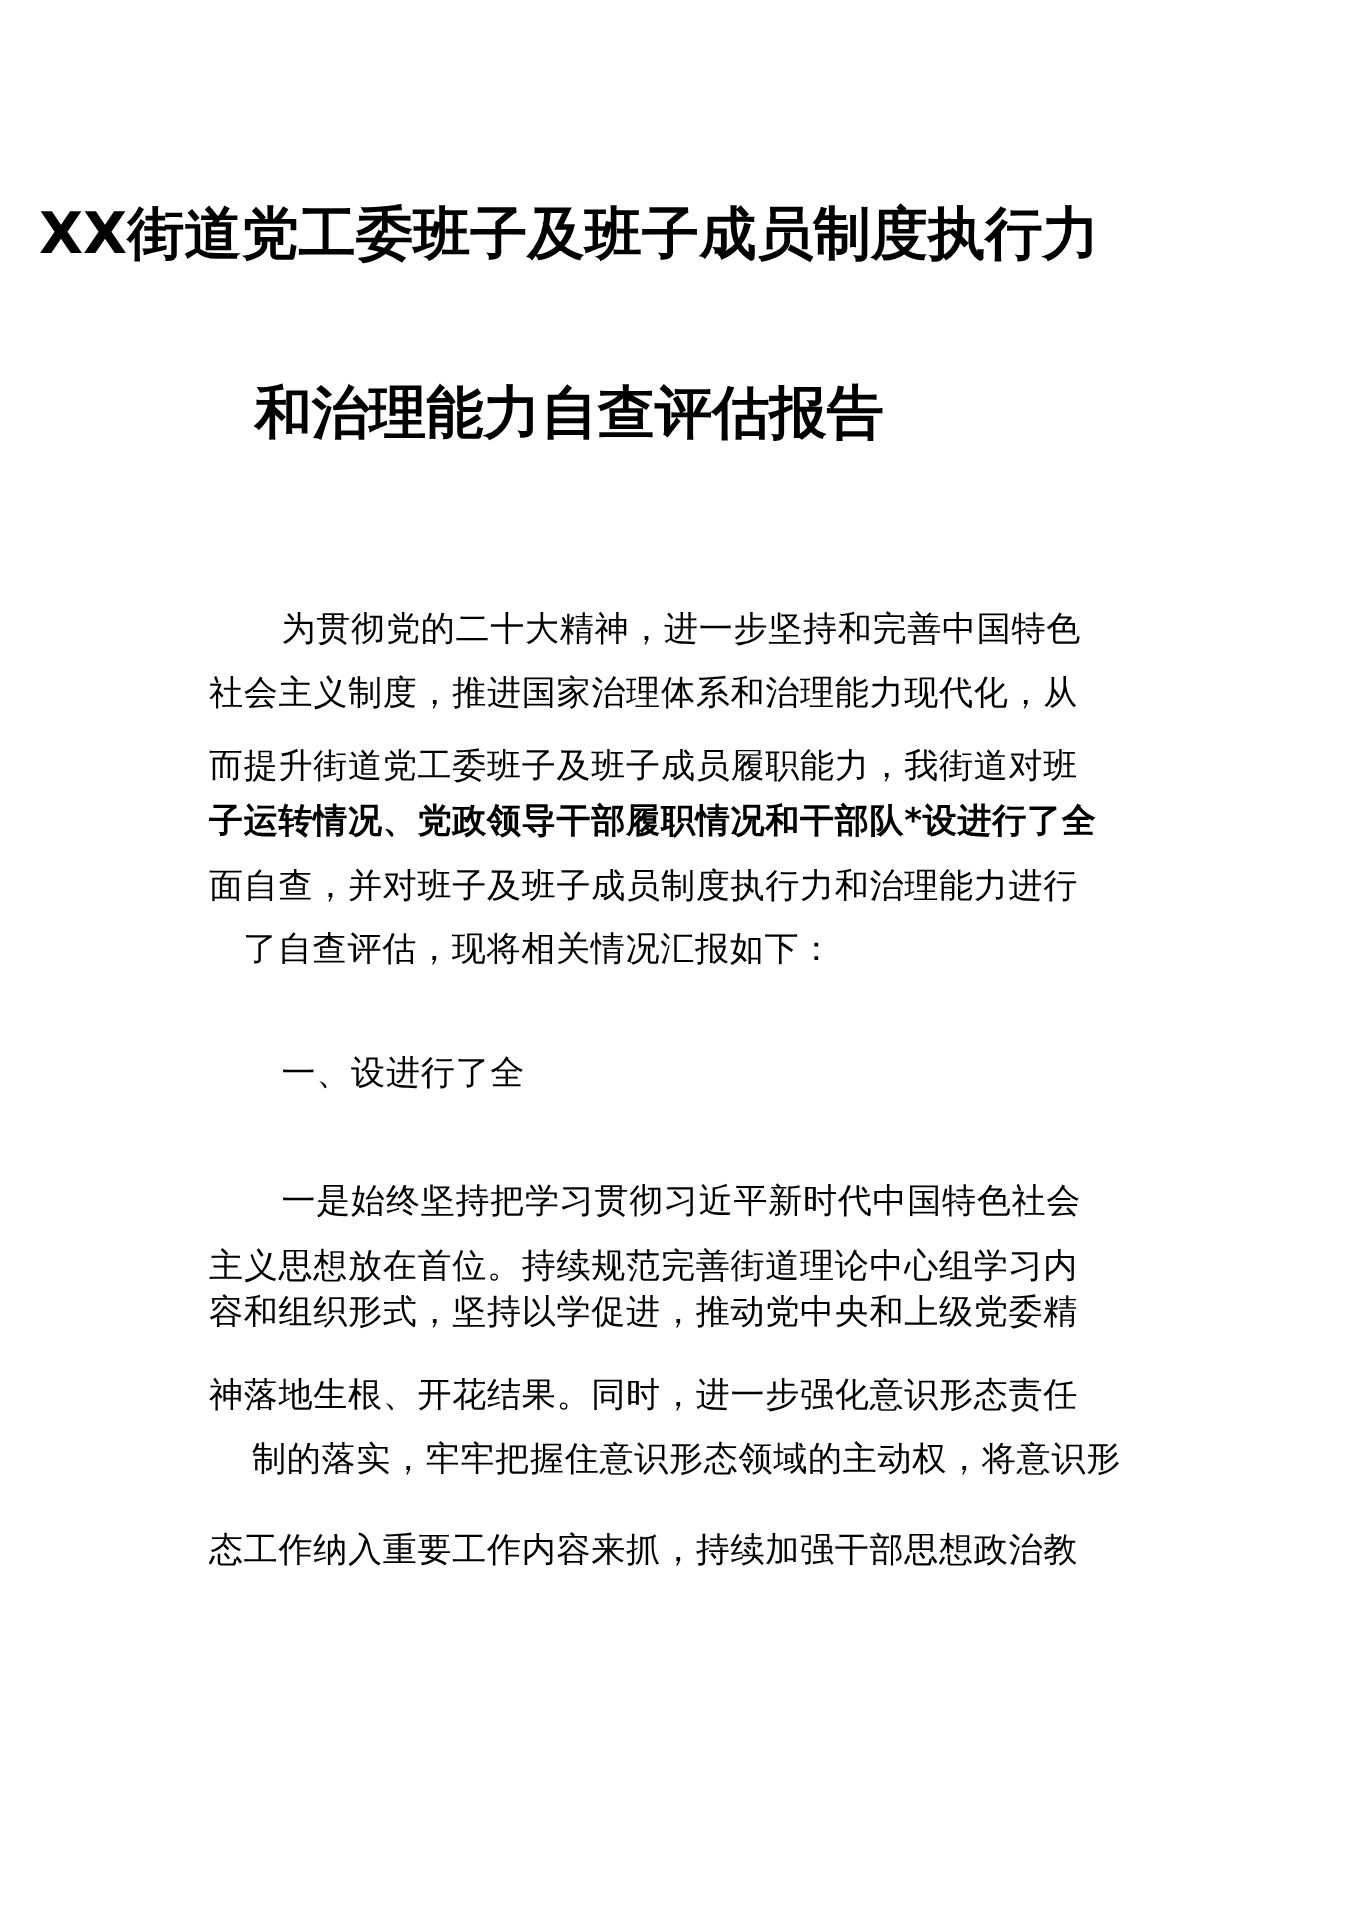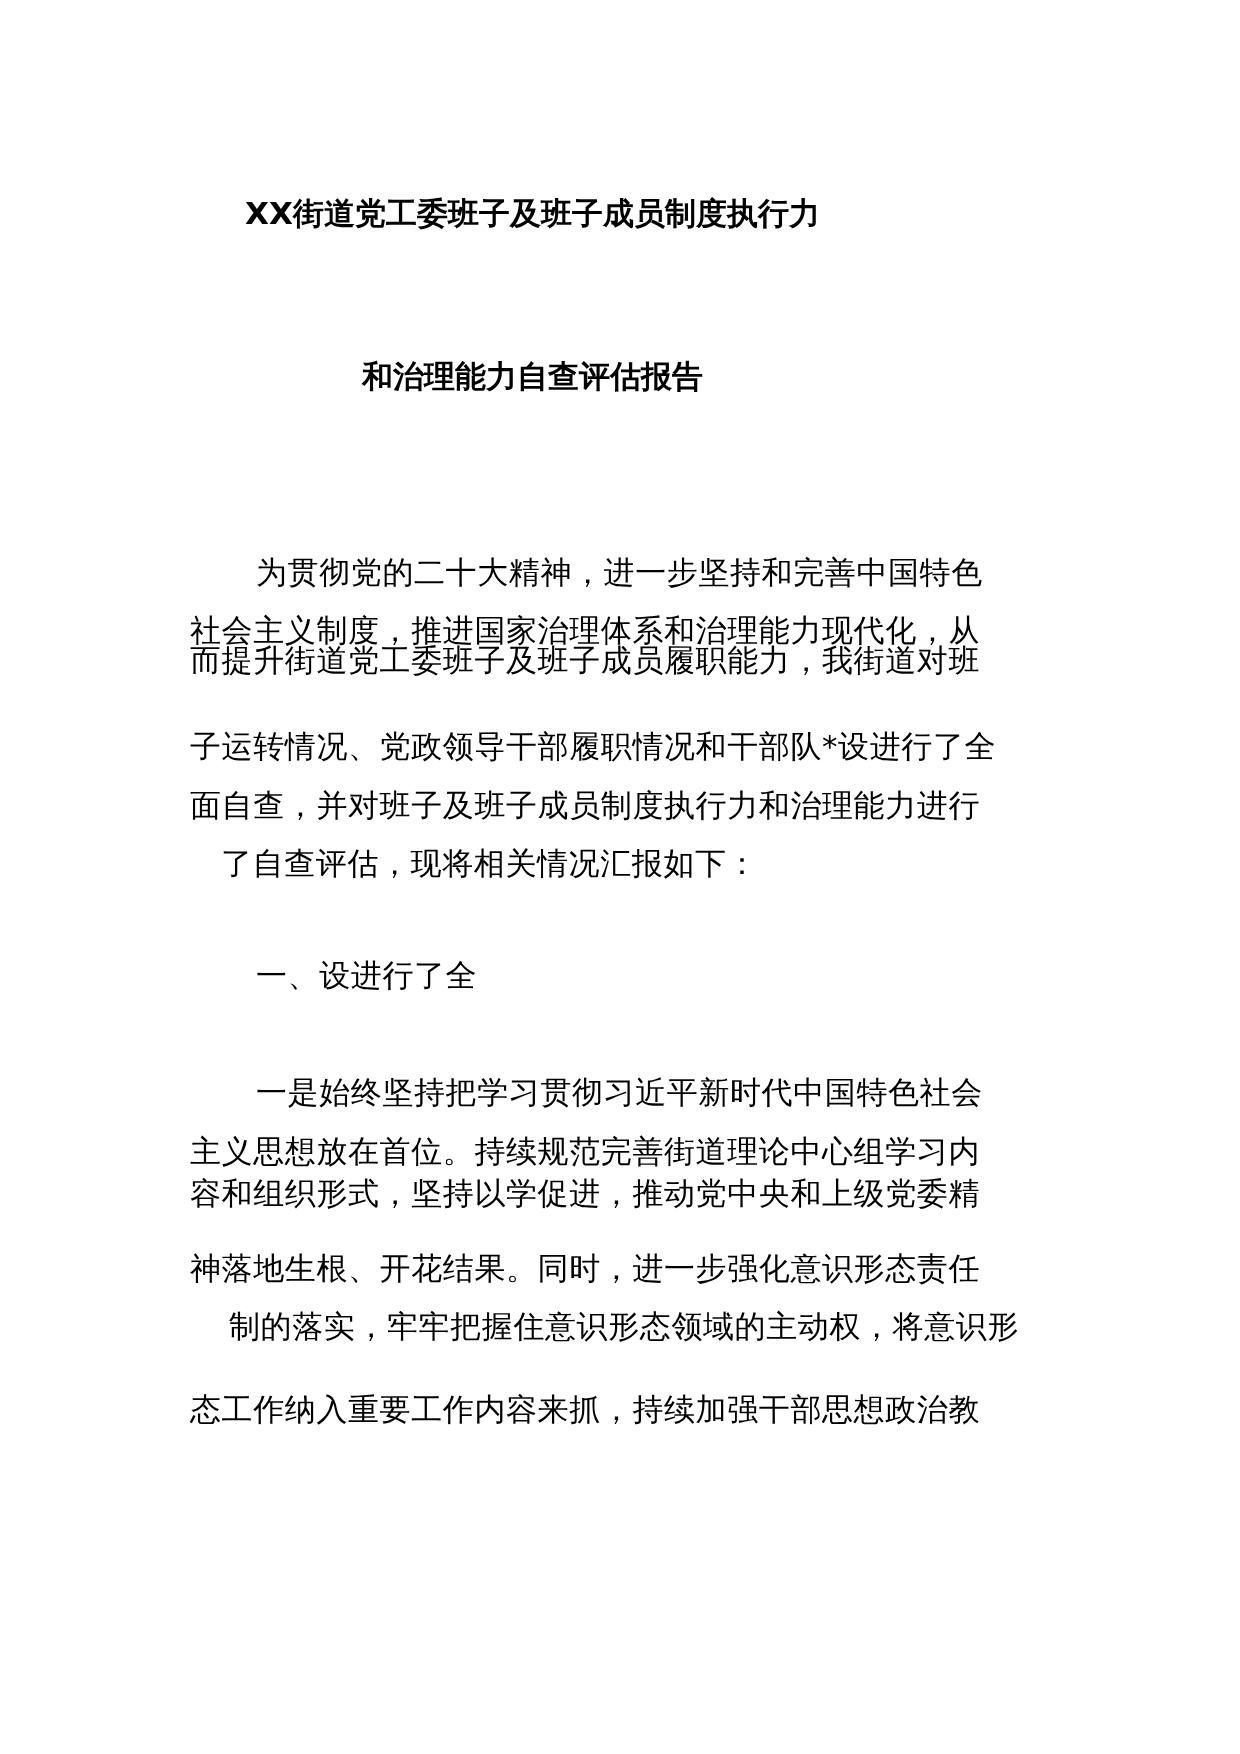--- a/index.html
+++ b/index.html
@@ -1,35 +1,35 @@
 <!DOCTYPE html>
 <html><head>
   <meta charset="utf-8">
   <style>
     html, body { margin: 0; padding: 0; background: #ffffff; }
     body { width: 1240px; height: 1754px; position: relative; overflow: hidden;
            font-family: "DejaVu Sans", "Liberation Sans", sans-serif; color: #000; }
-    .title-line { position: absolute; left: 15px; width: 1035px; text-align: center;
-                  font-size: 31px; font-weight: bold; letter-spacing: 0px; line-height: 50px; }
+    .title-line { position: absolute; left: 0; width: 1035px; text-align: center;
+                  font-size: 52px; font-weight: bold; letter-spacing: 0px; line-height: 50px; }
     .body-line { position: absolute; left: 190px; width: 870px; font-size: 31px;
                  line-height: 40px; white-space: nowrap; letter-spacing: 0.6px; }
     .indent { left: 256px; }
   </style>
 </head>
 <body>
 
 <div>
   <div class="title-line" style="top:188px;">XX街道党工委班子及班子成员制度执行力</div>
   <div class="title-line" style="top:323px;margin-top:28px;">和治理能力自查评估报告</div>
 
   <div>
     <div class="body-line indent" style="top:552px;">为贯彻党的二十大精神，进一步坚持和完善中国特色</div>
     <div class="body-line" style="top:610px;">社会主义制度，推进国家治理体系和治理能力现代化，从</div>
-    <div class="body-line" style="top:640px;">而提升街道党工委班子及班子成员履职能力，我街道对班</div>
-    <div class="body-line" style="top:726px;">子运转情况、党政领导干部履职情况和干部队*设进行了全</div>
+    <div class="body-line" style="top:676px;">而提升街道党工委班子及班子成员履职能力，我街道对班</div>
+    <div class="body-line" style="top:726px;font-weight:bold;">子运转情况、党政领导干部履职情况和干部队*设进行了全</div>
     <div class="body-line" style="top:785px;">面自查，并对班子及班子成员制度执行力和治理能力进行</div>
     <div class="body-line" style="top:843px;margin-left:31px;">了自查评估，现将相关情况汇报如下：</div>
   </div>
 
   <div class="body-line indent" style="top:955px;">一、设进行了全</div>
 
   <div>
     <div class="body-line indent" style="top:1072px;">一是始终坚持把学习贯彻习近平新时代中国特色社会</div>
     <div class="body-line" style="top:1131px;">主义思想放在首位。持续规范完善街道理论中心组学习内</div>
     <div class="body-line" style="top:1173px;">容和组织形式，坚持以学促进，推动党中央和上级党委精</div>

